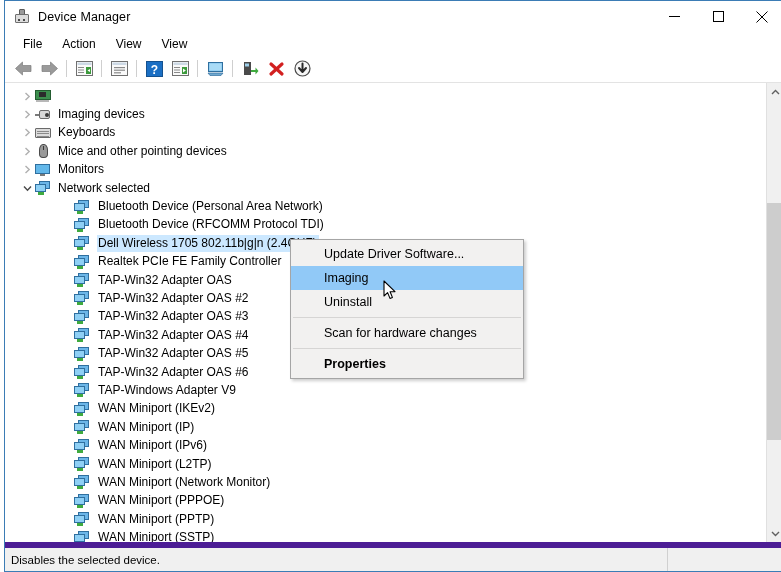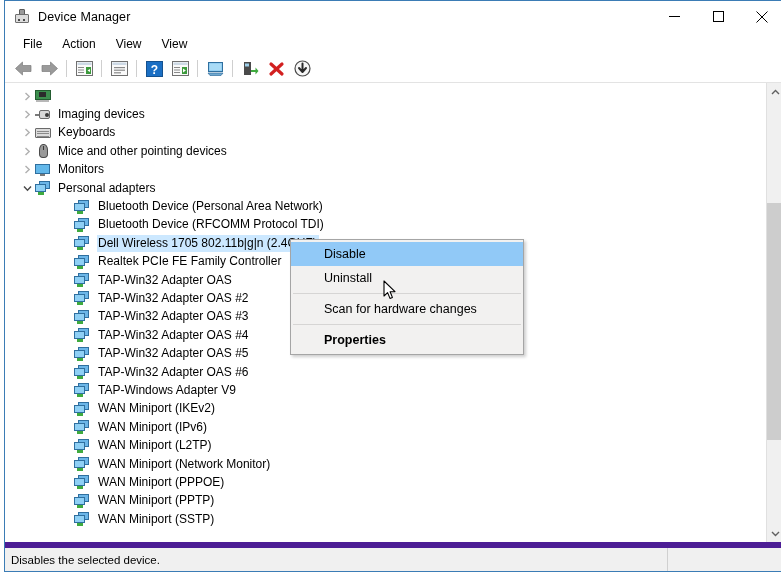--- a/index.html
+++ b/index.html
@@ -524,21 +524,21 @@
               <path d="M1 1.5 L4.5 5.2 L8 1.5" fill="none" stroke="#4a4a4a" stroke-width="1.4"></path>
             </svg>
           </span>
           <span class="ico">
             <span class="ic-net">
               <span class="scr-back"></span>
               <span class="scr-front"></span>
               <span class="stand"></span>
             </span>
           </span>
-          <span class="lbl">Personal adapters</span>
+          <span class="lbl">Network selected</span>
         </div>
         <div class="node lvl2">
           <span></span>
           <span class="chev"></span>
           <span class="ico">
             <span class="ic-net">
               <span class="scr-back"></span>
               <span class="scr-front"></span>
               <span class="stand"></span>
             </span>
@@ -669,20 +669,32 @@
           <span></span>
           <span class="chev"></span>
           <span class="ico">
             <span class="ic-net">
               <span class="scr-back"></span>
               <span class="scr-front"></span>
               <span class="stand"></span>
             </span>
           </span>
           <span class="lbl">WAN Miniport (IKEv2)</span>
+        </div>
+        <div class="node lvl2">
+          <span></span>
+          <span class="chev"></span>
+          <span class="ico">
+            <span class="ic-net">
+              <span class="scr-back"></span>
+              <span class="scr-front"></span>
+              <span class="stand"></span>
+            </span>
+          </span>
+          <span class="lbl">WAN Miniport (IP)</span>
         </div>
         <div class="node lvl2">
           <span></span>
           <span class="chev"></span>
           <span class="ico">
             <span class="ic-net">
               <span class="scr-back"></span>
               <span class="scr-front"></span>
               <span class="stand"></span>
             </span>
@@ -765,21 +777,22 @@
       </div>
     </div>
   </div>
 
   <div class="statusbar">
     <div class="sb-cell sb-main">Disables the selected device.</div>
     <div class="sb-cell sb-mid"></div>
   </div>
 
   <div class="ctxmenu" id="ctxmenu">
-      <div class="ctx-item hl">Disable</div>
+      <div class="ctx-item">Update Driver Software...</div>
+      <div class="ctx-item hl">Imaging</div>
       <div class="ctx-item">Uninstall</div>
       <div class="ctx-sep"></div>
       <div class="ctx-item">Scan for hardware changes</div>
       <div class="ctx-sep"></div>
       <div class="ctx-item bold">Properties</div>
     </div>
 
   <div class="cursor">
     <svg width="14" height="21" viewBox="0 0 14 21">
       <path d="M1 1 L1 16 L4.6 12.6 L7 18.4 L9.4 17.4 L7.1 11.8 L12 11.6 Z" fill="#ffffff" stroke="#000000" stroke-width="1.1" stroke-linejoin="round"></path>

